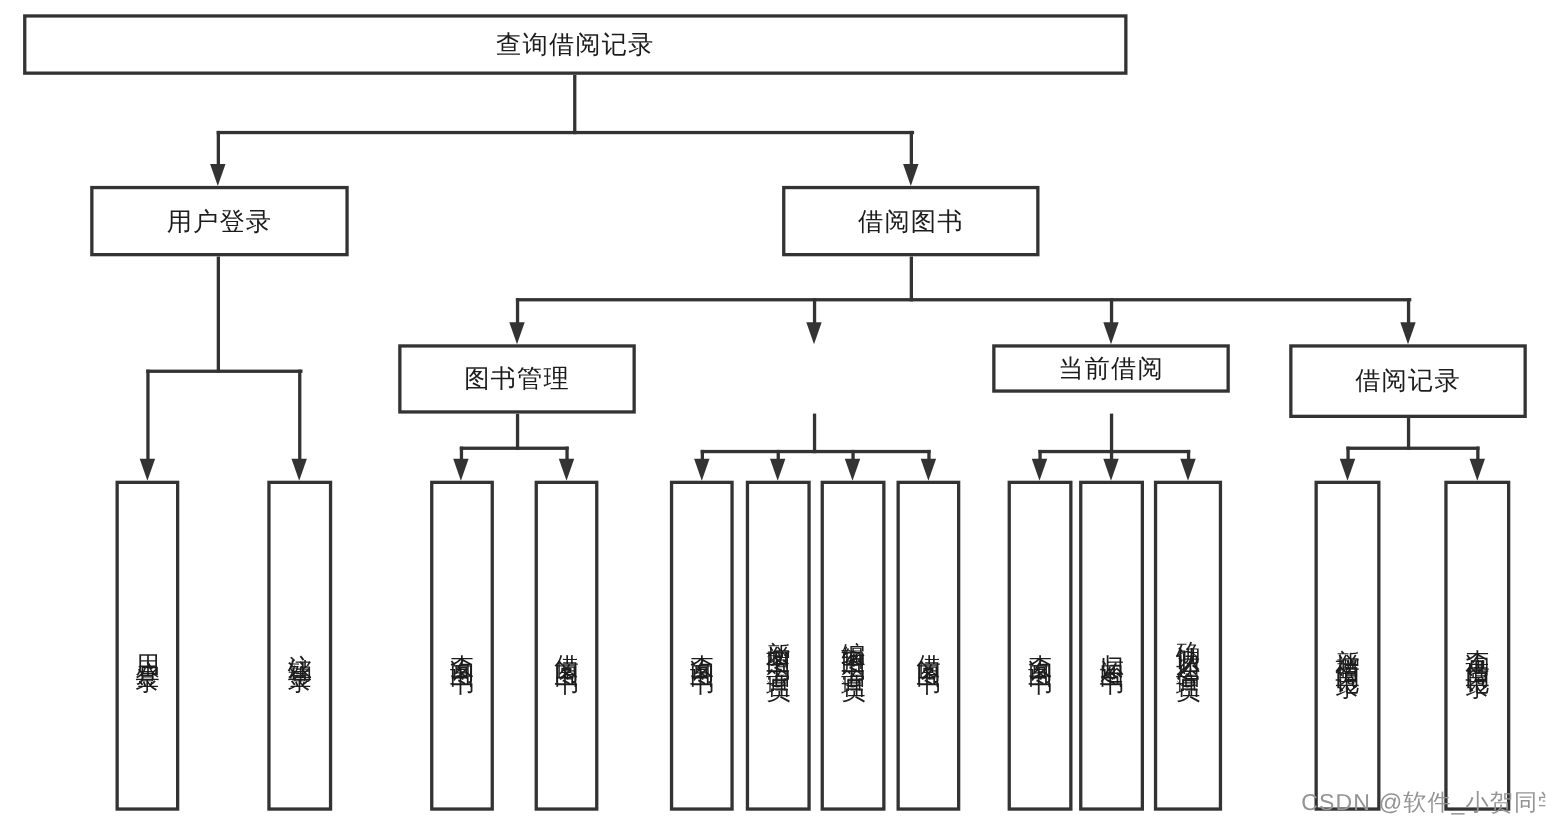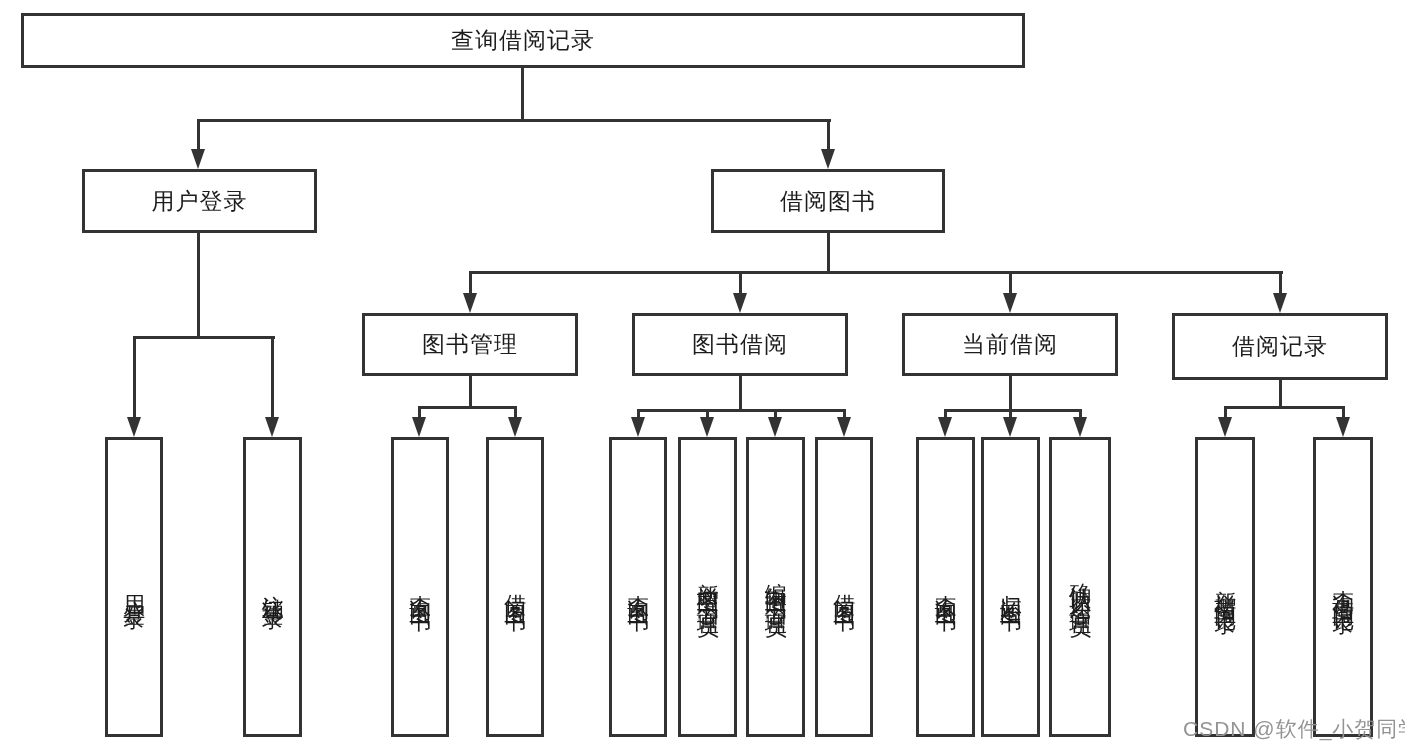--- a/index.html
+++ b/index.html
@@ -106,24 +106,21 @@
   <div class="hbox" style="left:82px;top:169px;width:235px;height:64px">
     <span>用户登录</span>
   </div>
   <div class="hbox" style="left:711px;top:169px;width:234px;height:64px">
     <span>借阅图书</span>
   </div>
 
   <div class="hbox" style="left:362px;top:313px;width:216px;height:63px">
     <span>图书管理</span>
   </div>
-  <div class="hbox" style="left:632px;top:313px;width:216px;height:63px">
-    <span>图书借阅</span>
-  </div>
-  <div class="hbox" style="left:902px;top:313px;width:216px;height:63px">
+  <div class="hbox" style="left:902px;top:313px;width:216px;height:44px">
     <span>当前借阅</span>
   </div>
   <div class="hbox" style="left:1172px;top:313px;width:216px;height:67px">
     <span>借阅记录</span>
   </div>
 
   <div class="vbox" style="left:105px;top:437px;width:58px;height:300px">
     <span>用户登录</span>
   </div>
   <div class="vbox" style="left:243px;top:437px;width:59px;height:300px">

